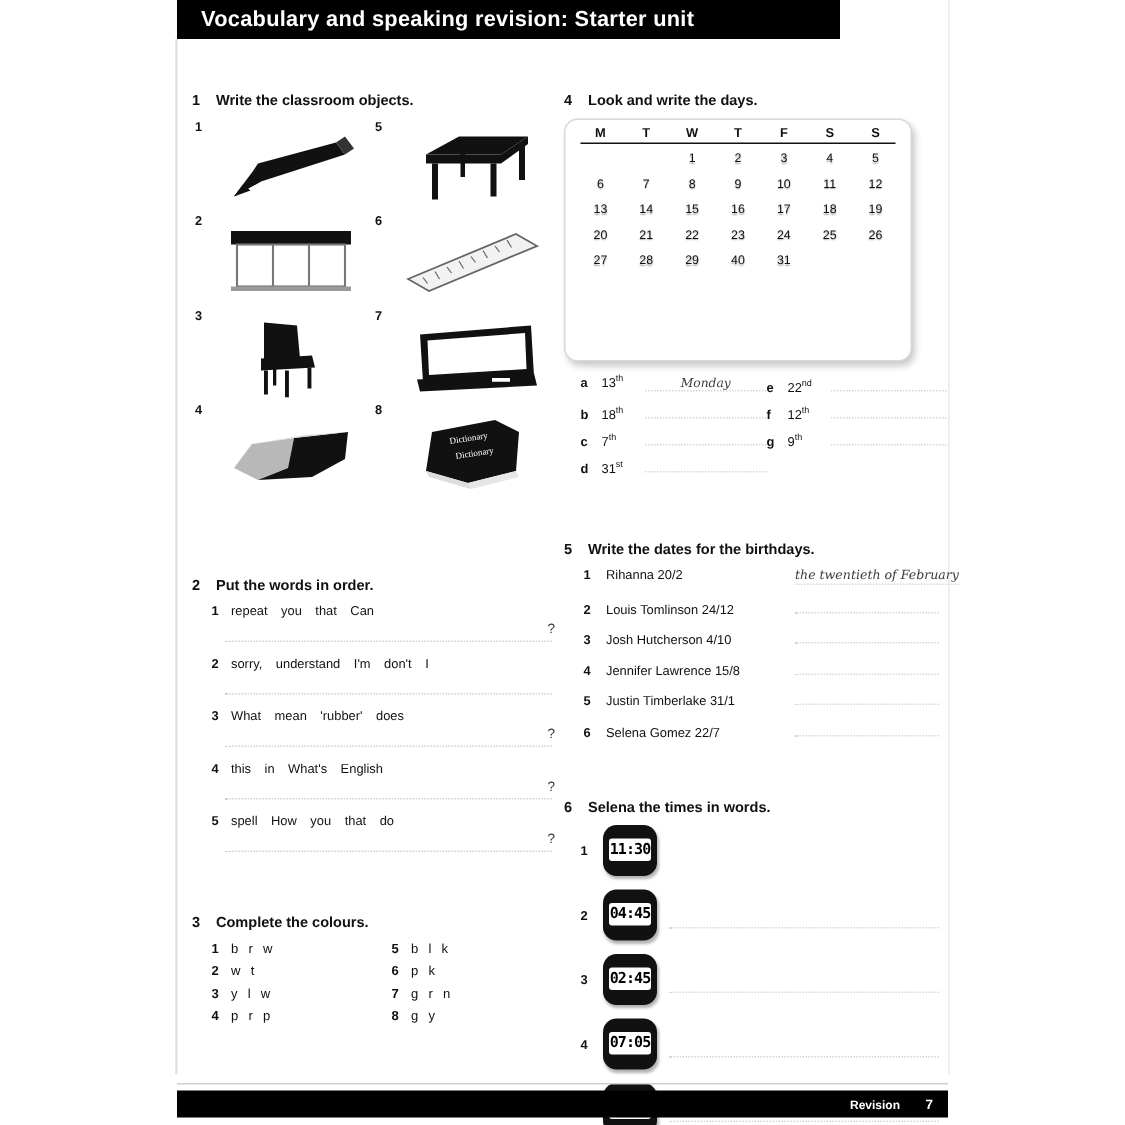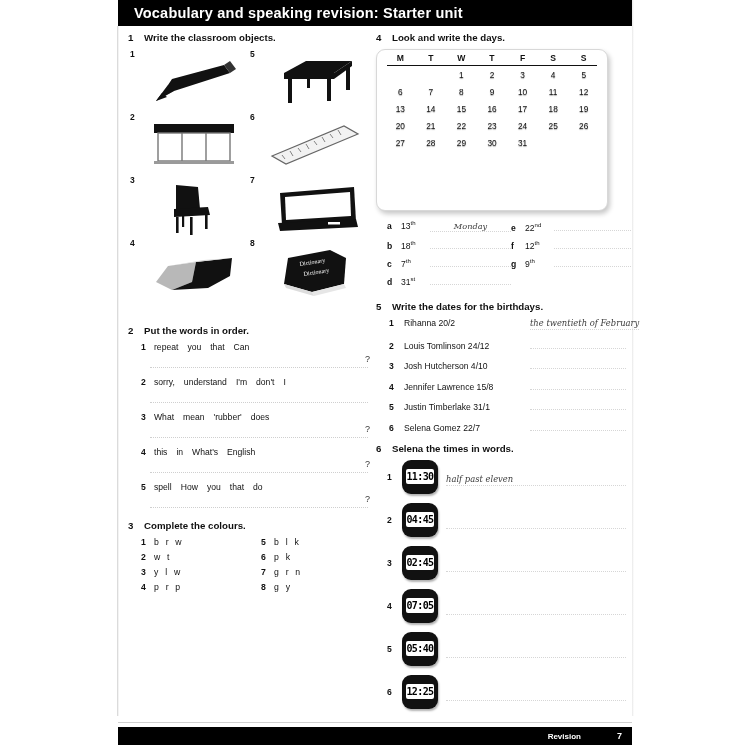--- a/index.html
+++ b/index.html
@@ -8,21 +8,21 @@
     background:#ffffff;
     font-family:"Liberation Sans", sans-serif;
     color:#111;
     position:relative;
     overflow:hidden;
   }
   .page{position:absolute;left:0;top:0;width:750px;height:750px;background:#fff;}
 
   
   .header-bar{
-    position:absolute;left:118px;top:0;width:514px;height:26px;
+    position:absolute;left:118px;top:0;width:442px;height:26px;
     background:#000;color:#fff;
     display:flex;align-items:center;
   }
   .header-title{
     font-size:14.5px;font-weight:bold;letter-spacing:.2px;
     padding-left:16px;white-space:nowrap;
   }
   .page-edge{
     position:absolute;left:117px;top:26px;width:2px;height:690px;
     background:linear-gradient(to right,#cfcfcf,#ffffff);
@@ -34,21 +34,21 @@
 
   
   .col-left{position:absolute;left:128px;top:32px;width:240px;}
   .col-right{position:absolute;left:376px;top:32px;width:250px;}
 
   .ex-head{
     display:flex;align-items:baseline;gap:7px;
     font-size:9.7px;font-weight:bold;margin-bottom:6px;
   }
   .ex-num{font-size:9.7px;font-weight:bold;width:9px;flex:none;}
-  .ex-title{font-size:9.7px;font-weight:bold;}
+  .ex-title{font-size:9.7px;font-weight:bold;margin-top:30px;}
 
   
   .pic-grid{display:grid;grid-template-columns:120px 120px;gap:0px;margin-top:2px;}
   .pic-cell{height:63px;position:relative;}
   .pic-idx{position:absolute;left:2px;top:0px;font-size:8.5px;font-weight:bold;}
   .pic-art{position:absolute;left:18px;top:6px;width:100px;height:54px;}
 
   
   .order-item{margin-bottom:3px;}
   .order-row{display:flex;gap:6px;align-items:baseline;font-size:8.6px;padding-left:13px;}
@@ -130,21 +130,21 @@
     flex:1;border-bottom:1px dotted #d6d6d6;height:12px;margin-top:6px;
     font-family:"DejaVu Serif",serif;font-style:italic;font-size:8.4px;color:#3b3b3b;
     line-height:12px;
   }
 
   
   .footer-bar{
     position:absolute;left:118px;top:727px;width:514px;height:18px;background:#000;
     display:flex;align-items:center;justify-content:flex-end;color:#fff;
   }
-  .footer-label{font-size:8px;font-weight:bold;margin-right:36px;}
+  .footer-label{font-size:8px;font-weight:bold;margin-right:17px;}
   .footer-page{font-size:9px;font-weight:bold;margin-right:10px;}
   .footer-rule{position:absolute;left:118px;top:722px;width:514px;height:1px;background:#d0d0d0;}
 </style>
 </head>
 <body>
 
 <div class="page">
 
   <div class="header-bar">
     <div class="header-title">Vocabulary and speaking revision: Starter unit</div>
@@ -423,21 +423,21 @@
             <span>20</span>
             <span>21</span>
             <span>22</span>
             <span>23</span>
             <span>24</span>
             <span>25</span>
             <span>26</span>
             <span>27</span>
             <span>28</span>
             <span>29</span>
-            <span>30</span>
+            <span>40</span>
             <span>31</span>
           </div>
       </div>
 
       <div class="days-cols" id="ex4-list">
           <div class="day-item">
             <span class="day-let">a</span>
             <span class="day-ord">13<sup>th</sup></span>
             <span class="day-ans">Monday</span>
           </div>
@@ -517,21 +517,20 @@
       <div class="ex-head">
         <span class="ex-num">6</span>
         <span class="ex-title">Selena the times in words.</span>
       </div>
       <div class="clock-list" id="ex6-list">
           <div class="clock-row">
             <span class="clock-n">1</span>
             <div class="clock">
               <div class="clock-face">11:30</div>
             </div>
-            <div class="clock-ans">half past eleven</div>
           </div>
           <div class="clock-row">
             <span class="clock-n">2</span>
             <div class="clock">
               <div class="clock-face">04:45</div>
             </div>
             <div class="clock-ans"></div>
           </div>
           <div class="clock-row">
             <span class="clock-n">3</span>

